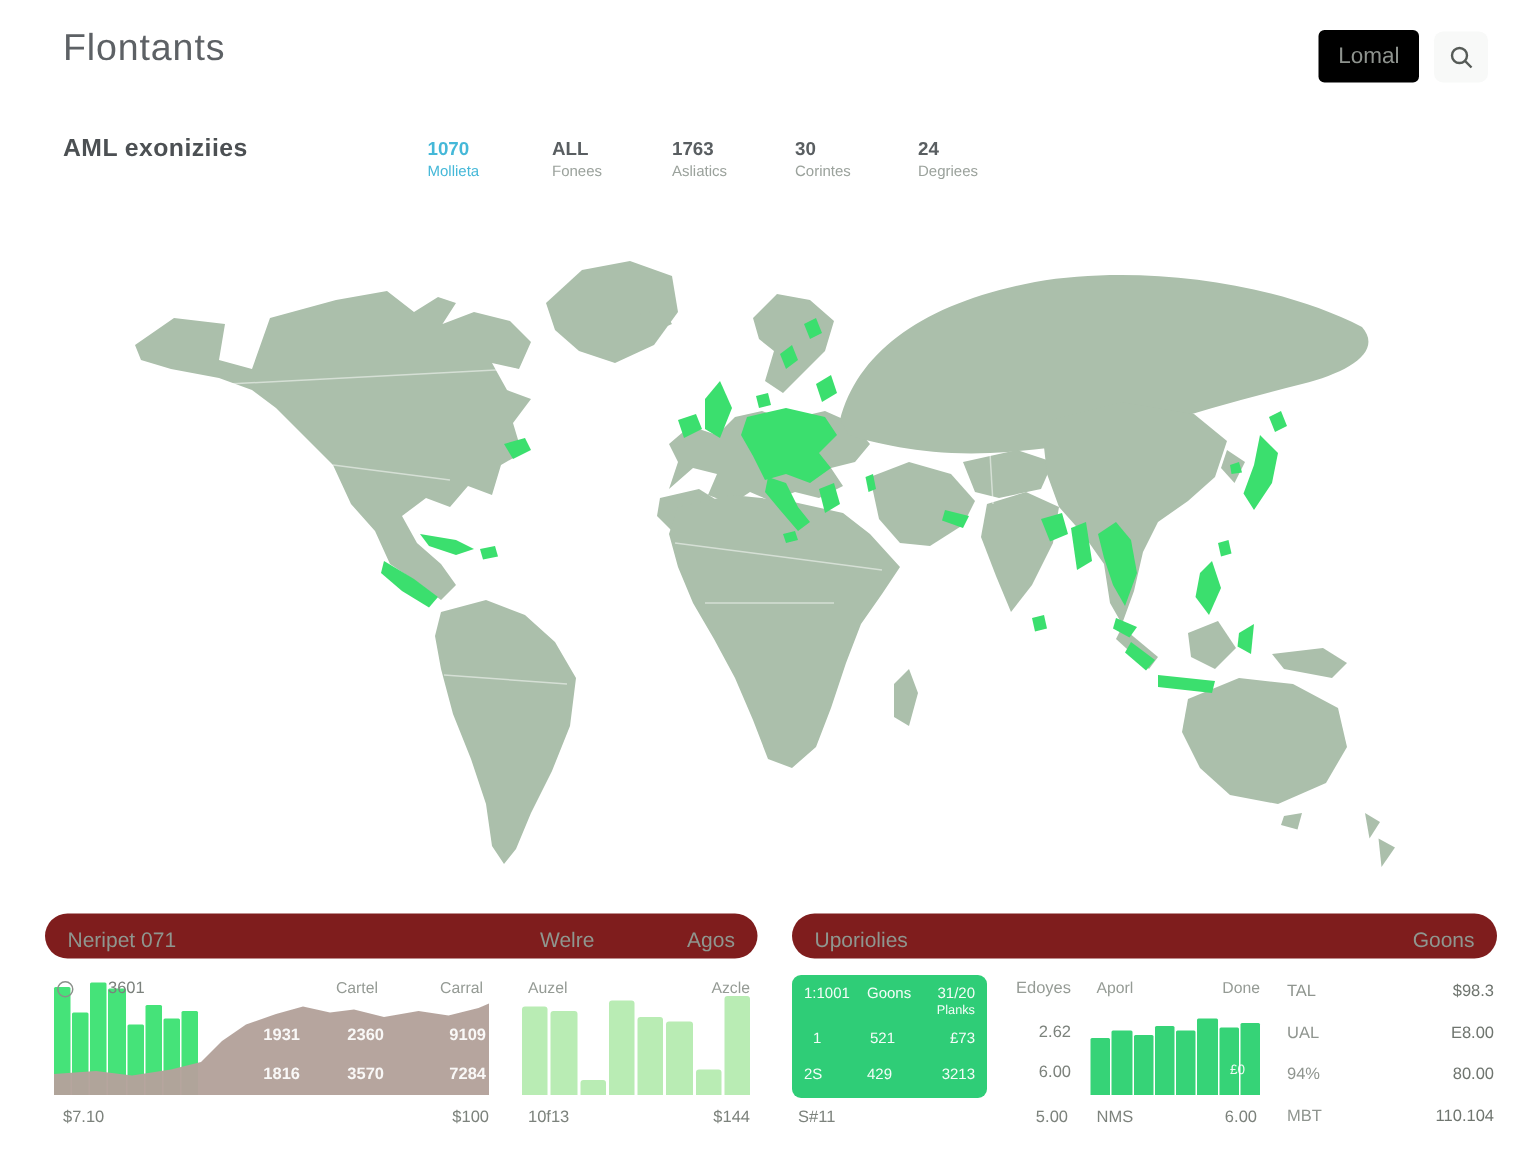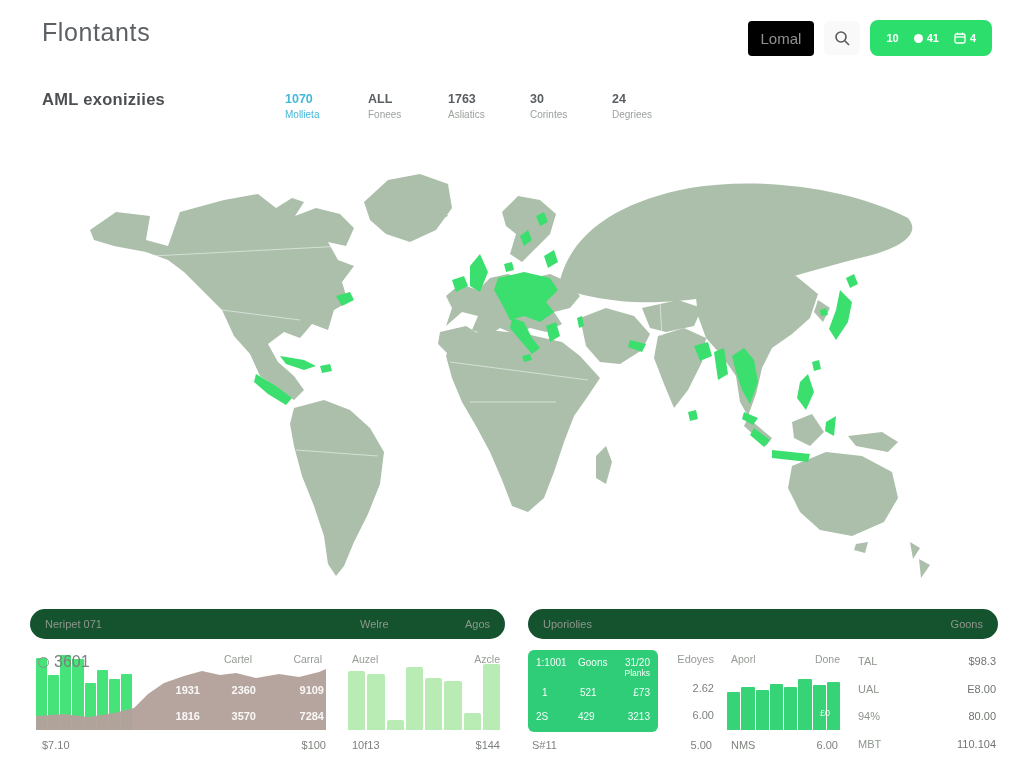--- a/index.html
+++ b/index.html
@@ -31,22 +31,22 @@
   .stat .v{font-size:12.5px;font-weight:bold;color:#595e61}
   .stat .l{font-size:10px;color:#9ba29c;margin-top:3px}
   .stat.cyan .v,.stat.cyan .l{color:var(--cyan)}
   .s0{left:285px}.s1{left:368px}.s2{left:448px}.s3{left:530px}.s4{left:612px}
   
   .map{position:absolute;left:0;top:150px;width:1024px;height:450px}
   .land{fill:var(--land)}
   .hl{fill:var(--hl)}
   .border{stroke:#fff;stroke-width:1;fill:none;opacity:.5}
   
-  .strip{position:absolute;top:609px;height:30px;background:#14532d;border-radius:15px;
-    color:#8f968f;font-size:11px}
+  .strip{position:absolute;top:609px;height:30px;background:#7f1d1d;border-radius:15px;
+    color:#8f968f;font-size:14px}
   .strip-left{left:30px;width:475px}
   .strip-right{left:528px;width:470px}
   .strip span{position:absolute;top:9px}
   .st-title{left:15px}
   .st-mid{left:330px}
   .st-right{right:15px}
   
   .panel{position:absolute;top:650px;height:80px}
   .pA{left:36px;width:290px}
   .pB{left:348px;width:152px}
@@ -56,22 +56,22 @@
   .bars .bar{flex:1;border-radius:1px 1px 0 0}
   .bars-a{left:0;width:96px;height:76px}
   .bars-a .bar{background:var(--bar-a)}
   .bars-b{left:0;width:152px;height:70px;gap:2px}
   .bars-b .bar{background:var(--bar-b);border-radius:2px 2px 0 0}
   .bars-d{left:0;width:113px;height:62px}
   .bars-d .bar{background:var(--bar-d)}
   .area-svg{position:absolute;left:0;bottom:0;width:290px;height:80px}
   .anum{position:absolute;font-size:11px;font-weight:bold;color:rgba(255,255,255,.92);
     width:54px;text-align:right}
-  .badge{position:absolute;top:3px;left:2px;display:flex;align-items:center;gap:5px;
-    font-size:16px;color:#7b817c}
+  .badge{position:absolute;top:3px;left:2px;display:flex;align-items:center;gap:23px;
+    font-size:11px;color:#7b817c}
   .badge .ring{width:11px;height:11px;border:1.5px solid #8a908a;border-radius:50%;
     display:inline-block}
   .d-overlay{position:absolute;right:10px;bottom:12px;font-size:9px;color:rgba(255,255,255,.9)}
   
   .card{position:absolute;left:528px;top:650px;width:130px;height:82px;
     background:var(--card);border-radius:6px;color:#fff;font-size:10px}
   .card span{position:absolute;opacity:.95}
   .cc-h0{left:8px;top:7px}.cc-h1{left:50px;top:7px}.cc-h2{right:8px;top:7px}
   .cc-sub{right:8px;top:18px;font-size:8.5px;opacity:.8}
   .cc-r0a{left:14px;top:37px}.cc-r0b{left:52px;top:37px}.cc-r0c{right:8px;top:37px}
@@ -95,38 +95,20 @@
 <div class="page-title">Flontants</div>
 
 <div class="actions">
   <button class="btn-lomal">Lomal</button>
   <button class="btn-search">
     <svg width="16" height="16" viewBox="0 0 16 16">
       <circle cx="7" cy="7" r="5" fill="none" stroke="#565b57" stroke-width="1.6"></circle>
       <line x1="10.8" y1="10.8" x2="15" y2="15" stroke="#565b57" stroke-width="1.6"></line>
     </svg>
   </button>
-  <div class="pill">
-    <span class="pill-seg">
-      <span>10</span>
-    </span>
-    <span class="pill-seg">
-      <span class="dot"></span>
-      <span>41</span>
-    </span>
-    <span class="pill-seg">
-      <svg width="12" height="12" viewBox="0 0 12 12">
-        <rect x="1" y="2" width="10" height="9" rx="1.5" fill="none" stroke="#fff" stroke-width="1.3"></rect>
-        <line x1="1" y1="5" x2="11" y2="5" stroke="#fff" stroke-width="1.3"></line>
-        <line x1="3.5" y1="0.6" x2="3.5" y2="3" stroke="#fff" stroke-width="1.3"></line>
-        <line x1="8.5" y1="0.6" x2="8.5" y2="3" stroke="#fff" stroke-width="1.3"></line>
-      </svg>
-      <span>4</span>
-    </span>
-  </div>
 </div>
 
 <div class="section-title">AML exoniziies</div>
 
 <div class="stat cyan s0">
   <div class="v">1070</div>
   <div class="l">Mollieta</div>
 </div>
 <div class="stat s1">
   <div class="v">ALL</div>

